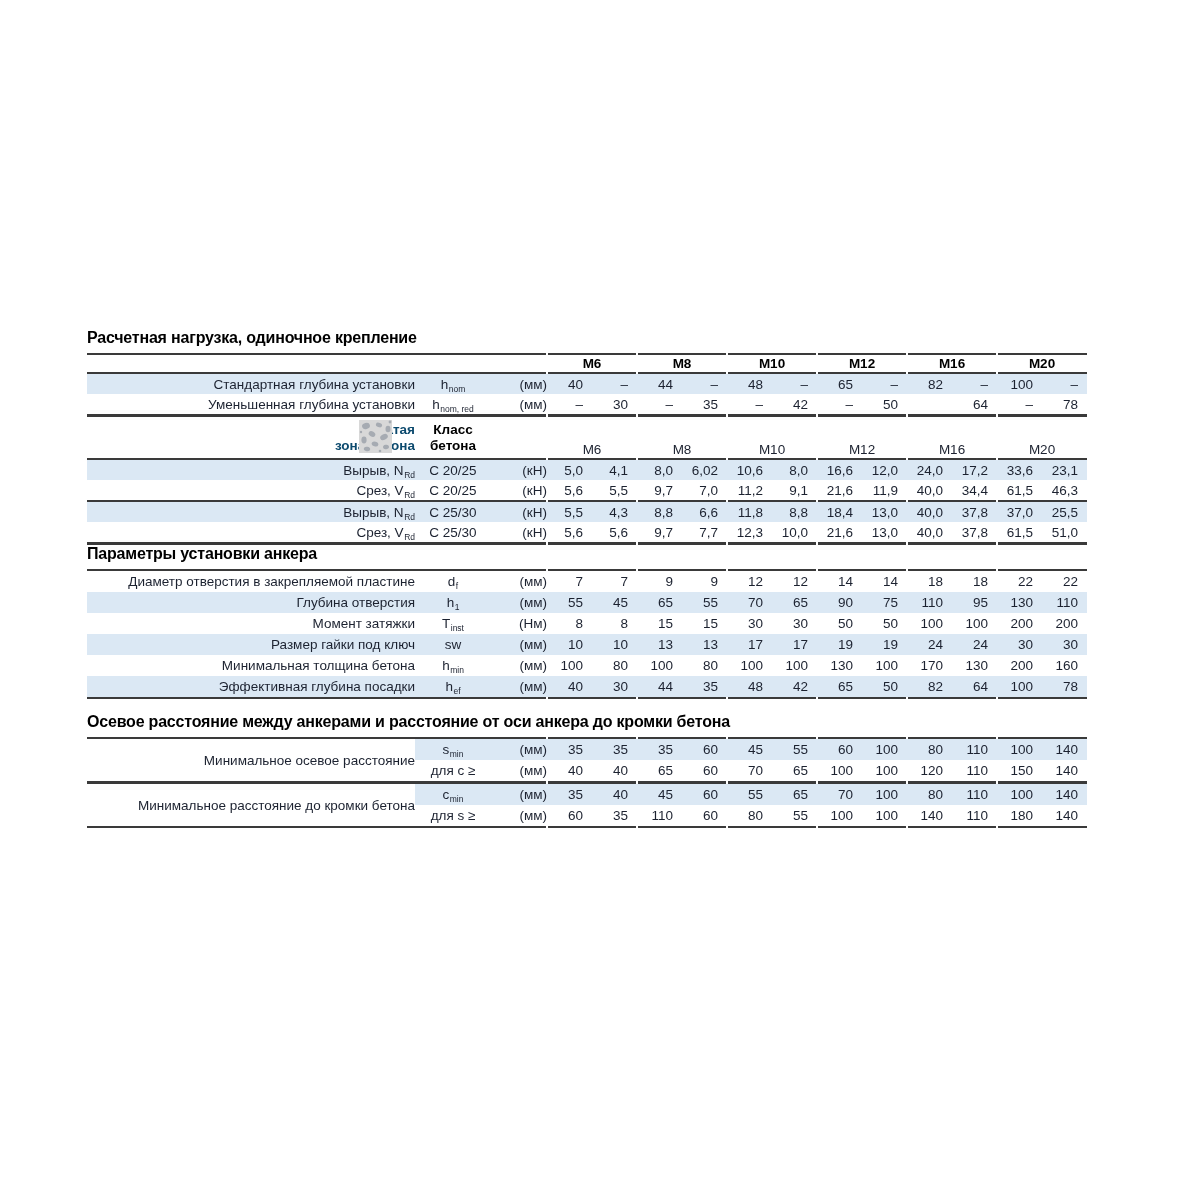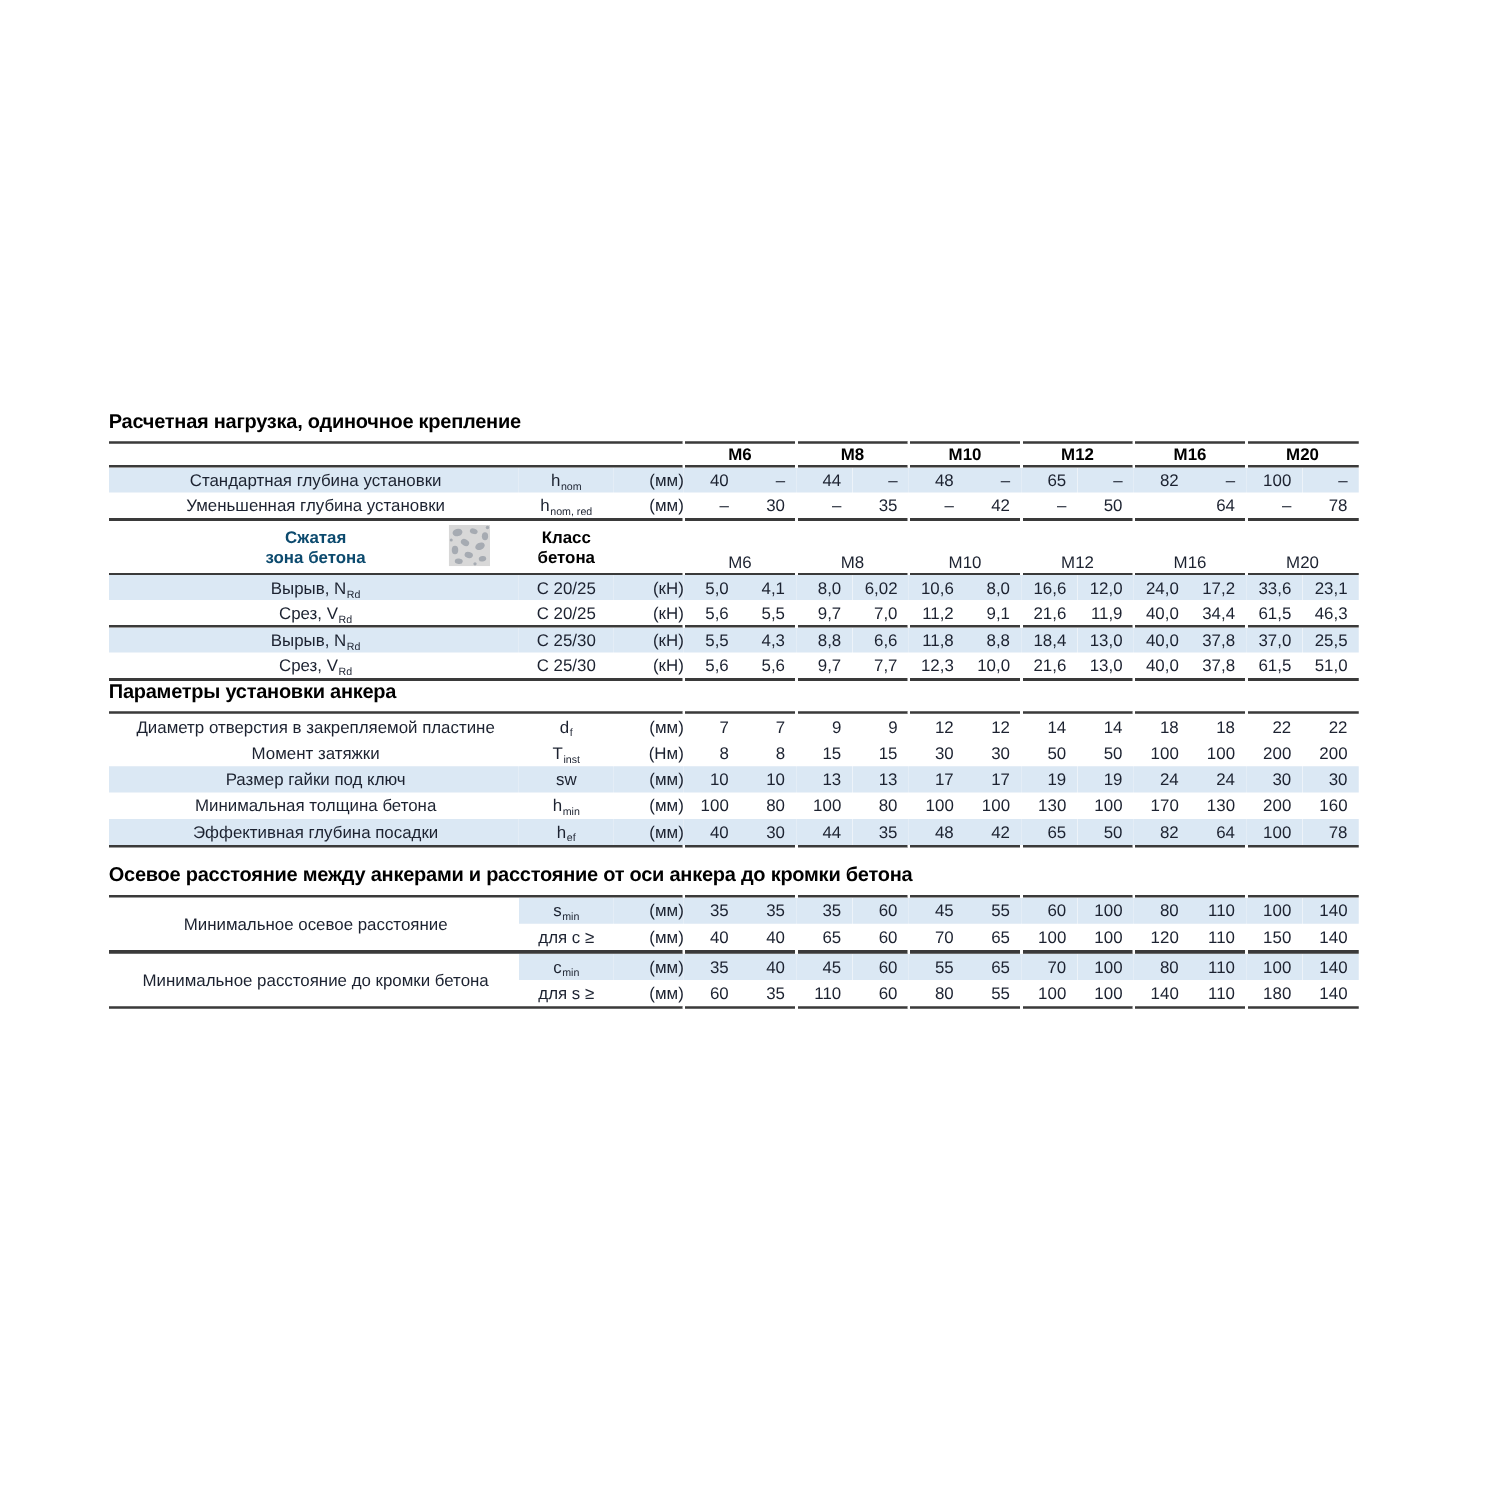--- a/index.html
+++ b/index.html
@@ -8,21 +8,21 @@
   .content{position:absolute;left:87px;top:329px;width:1000px;}
   .stitle{font-size:16px;font-weight:bold;color:#000;margin:0 0 6px 0;letter-spacing:-0.2px;}
   .stitle.mt1{margin-top:0;}
   .stitle.mt2{margin-top:14px;}
   table.dt{border-collapse:collapse;table-layout:fixed;width:1000px;font-size:13.5px;color:#1c2230;}
   .dt td{padding:0;vertical-align:middle;white-space:nowrap;overflow:hidden;}
   .dt tr.data td{height:20px;}
   .t2 tr.data td,.t3 tr.data td{height:21px;}
   tr.alt td,td.alt{background:#dbe8f4;}
   td.glab{background:#fff !important;}
-  td.lab{text-align:center;padding-left:3px;}
+  td.lab{text-align:right;padding-left:3px;}
   td.sym{text-align:center;}
   td.unit{text-align:right;}
   td.val{text-align:right;padding-right:9px;}
   tr.sizes td{height:17px;font-weight:bold;color:#000;line-height:17px;}
   td.size{text-align:center;}
   tr.rule td{height:2px;line-height:0;font-size:0;background:#3a3a3a;}
   tr.rule.strong td{height:3px;}
   tr.rule td.gap{border-left:2px solid #fff;}
   tr.concrete td{height:40px;}
   .cz{position:relative;font-weight:bold;color:#0c4a6e;line-height:16px;}
@@ -298,20 +298,37 @@
               <td class="val">9</td>
               <td class="val">12</td>
               <td class="val">12</td>
               <td class="val">14</td>
               <td class="val">14</td>
               <td class="val">18</td>
               <td class="val">18</td>
               <td class="val">22</td>
               <td class="val">22</td>
             </tr>
+            <tr class="data alt">
+              <td class="lab">Глубина отверстия</td>
+              <td class="sym"><span>h</span><span class="sb">1</span></td>
+              <td class="unit">(мм)</td>
+              <td class="val">55</td>
+              <td class="val">45</td>
+              <td class="val">65</td>
+              <td class="val">55</td>
+              <td class="val">70</td>
+              <td class="val">65</td>
+              <td class="val">90</td>
+              <td class="val">75</td>
+              <td class="val">110</td>
+              <td class="val">95</td>
+              <td class="val">130</td>
+              <td class="val">110</td>
+            </tr>
             <tr class="data">
               <td class="lab">Момент затяжки</td>
               <td class="sym"><span>T</span><span class="sb">inst</span></td>
               <td class="unit">(Нм)</td>
               <td class="val">8</td>
               <td class="val">8</td>
               <td class="val">15</td>
               <td class="val">15</td>
               <td class="val">30</td>
               <td class="val">30</td>

